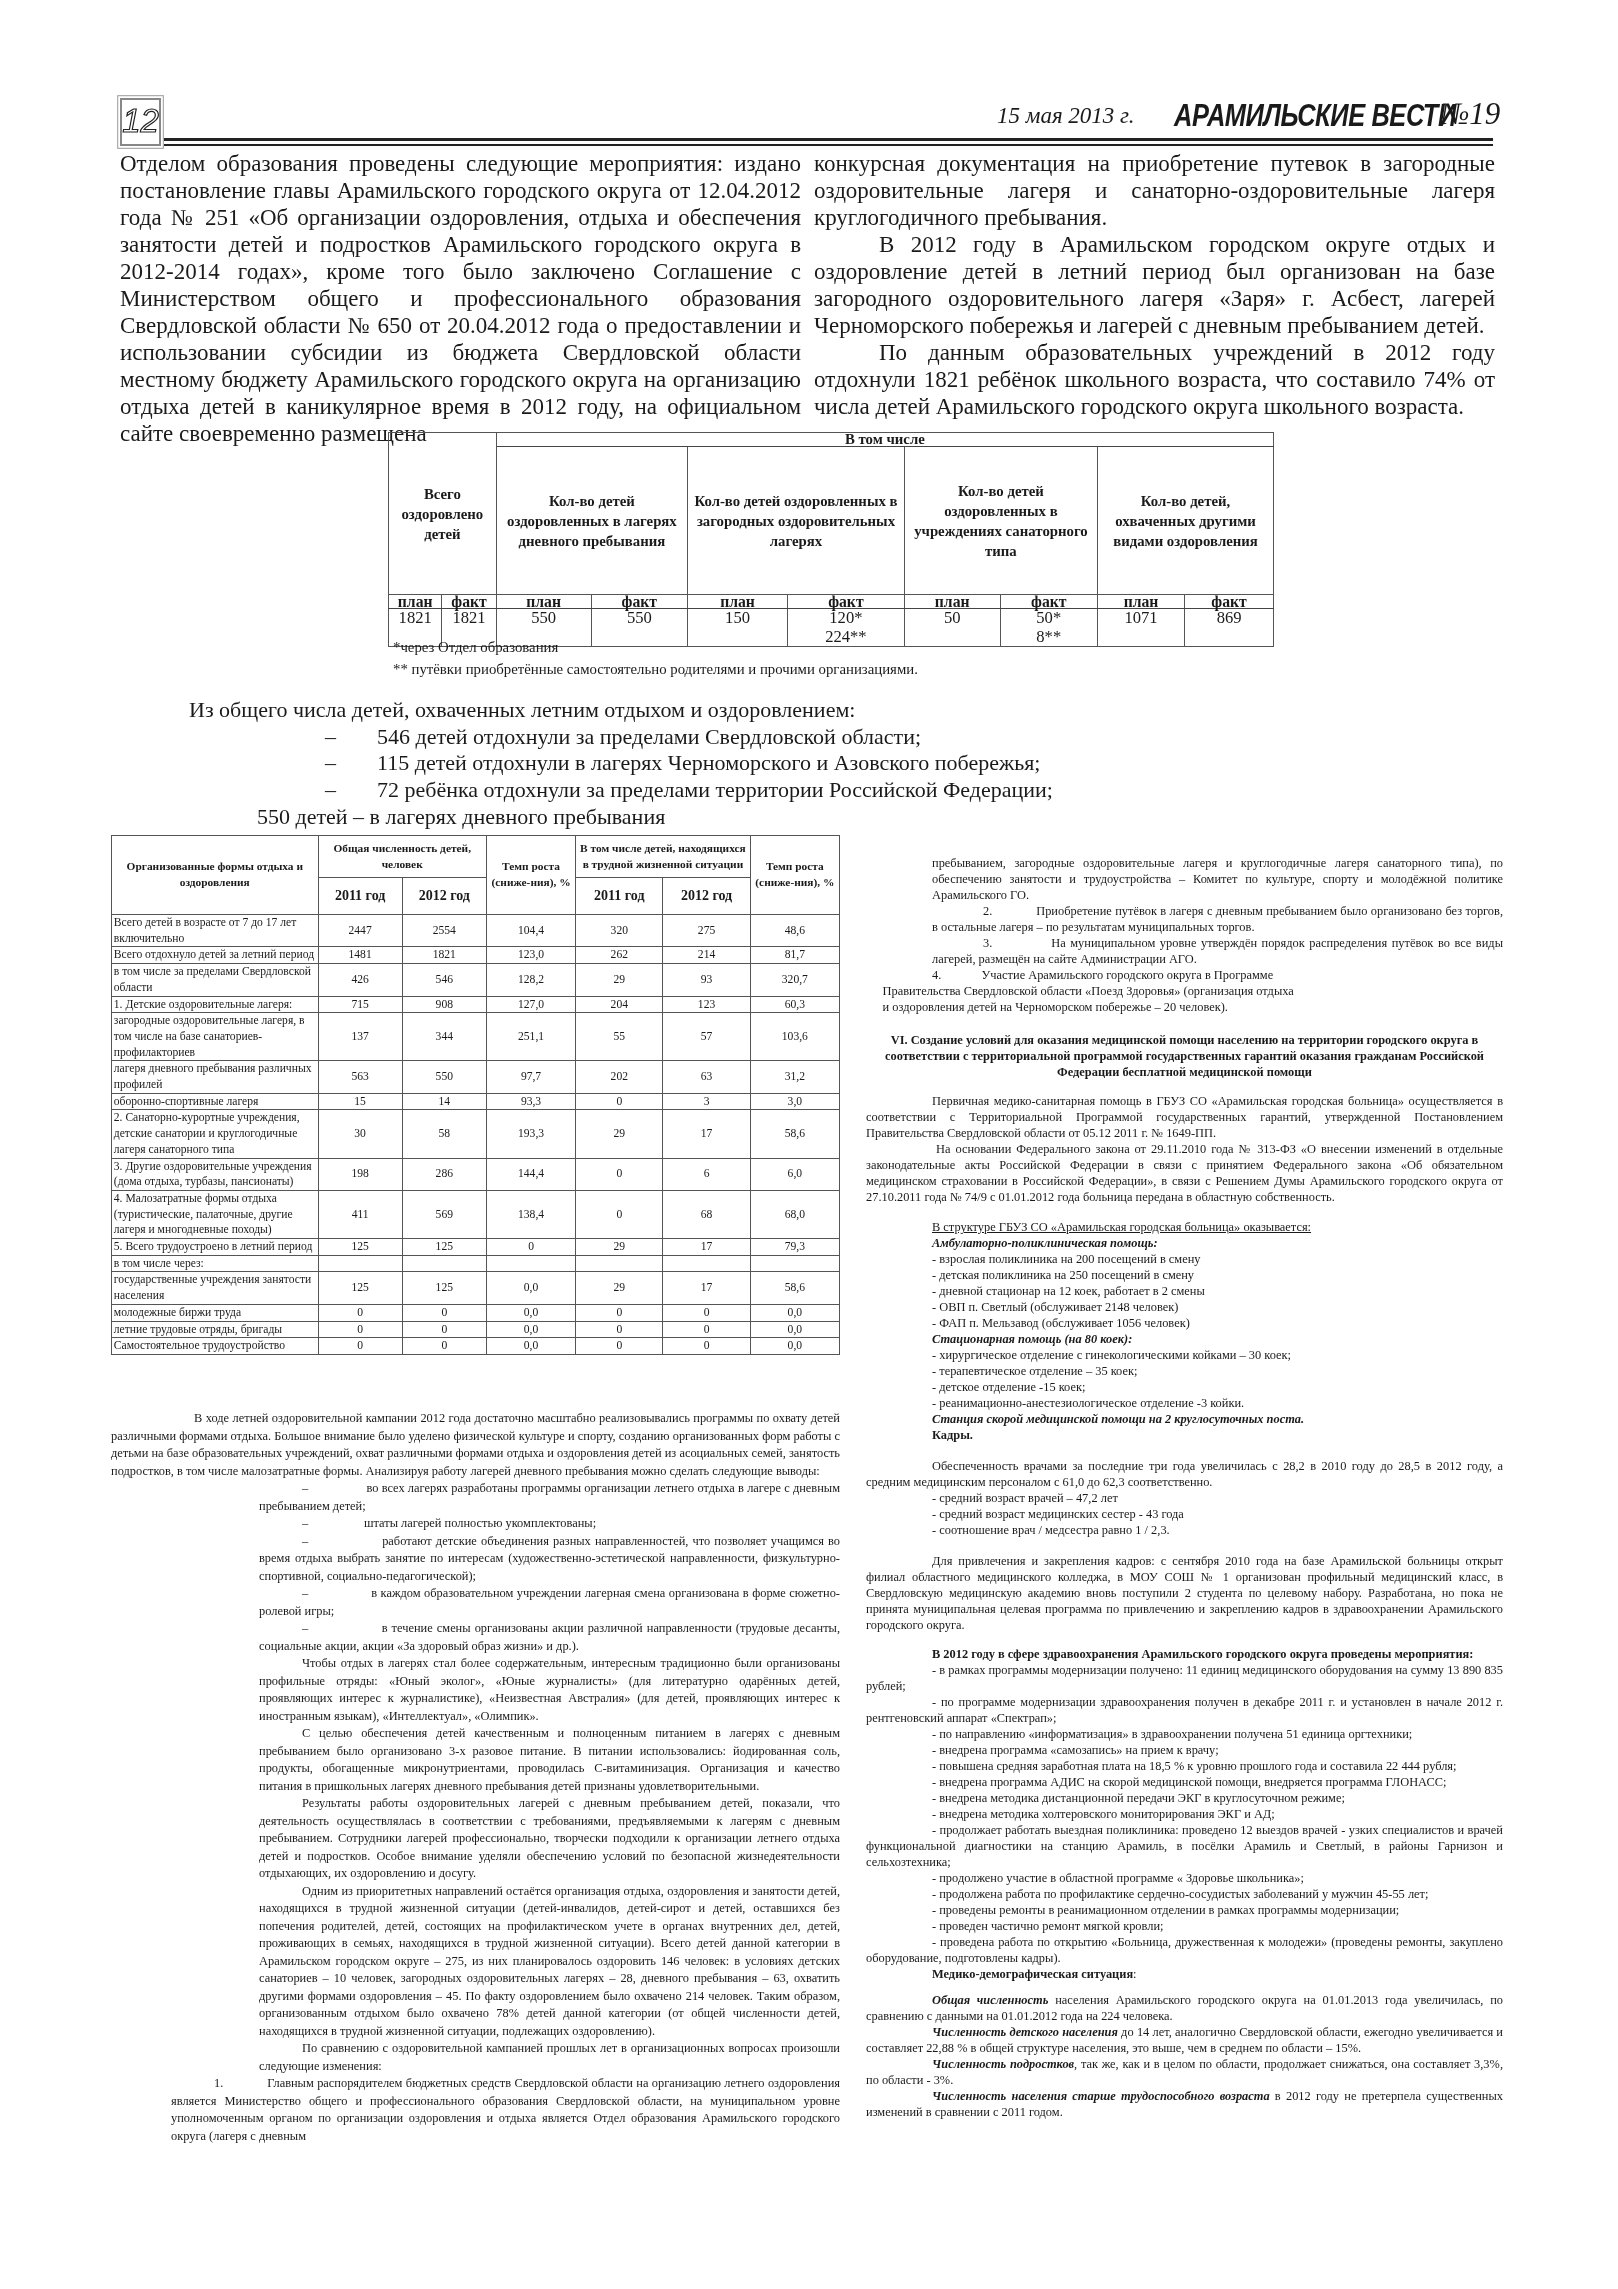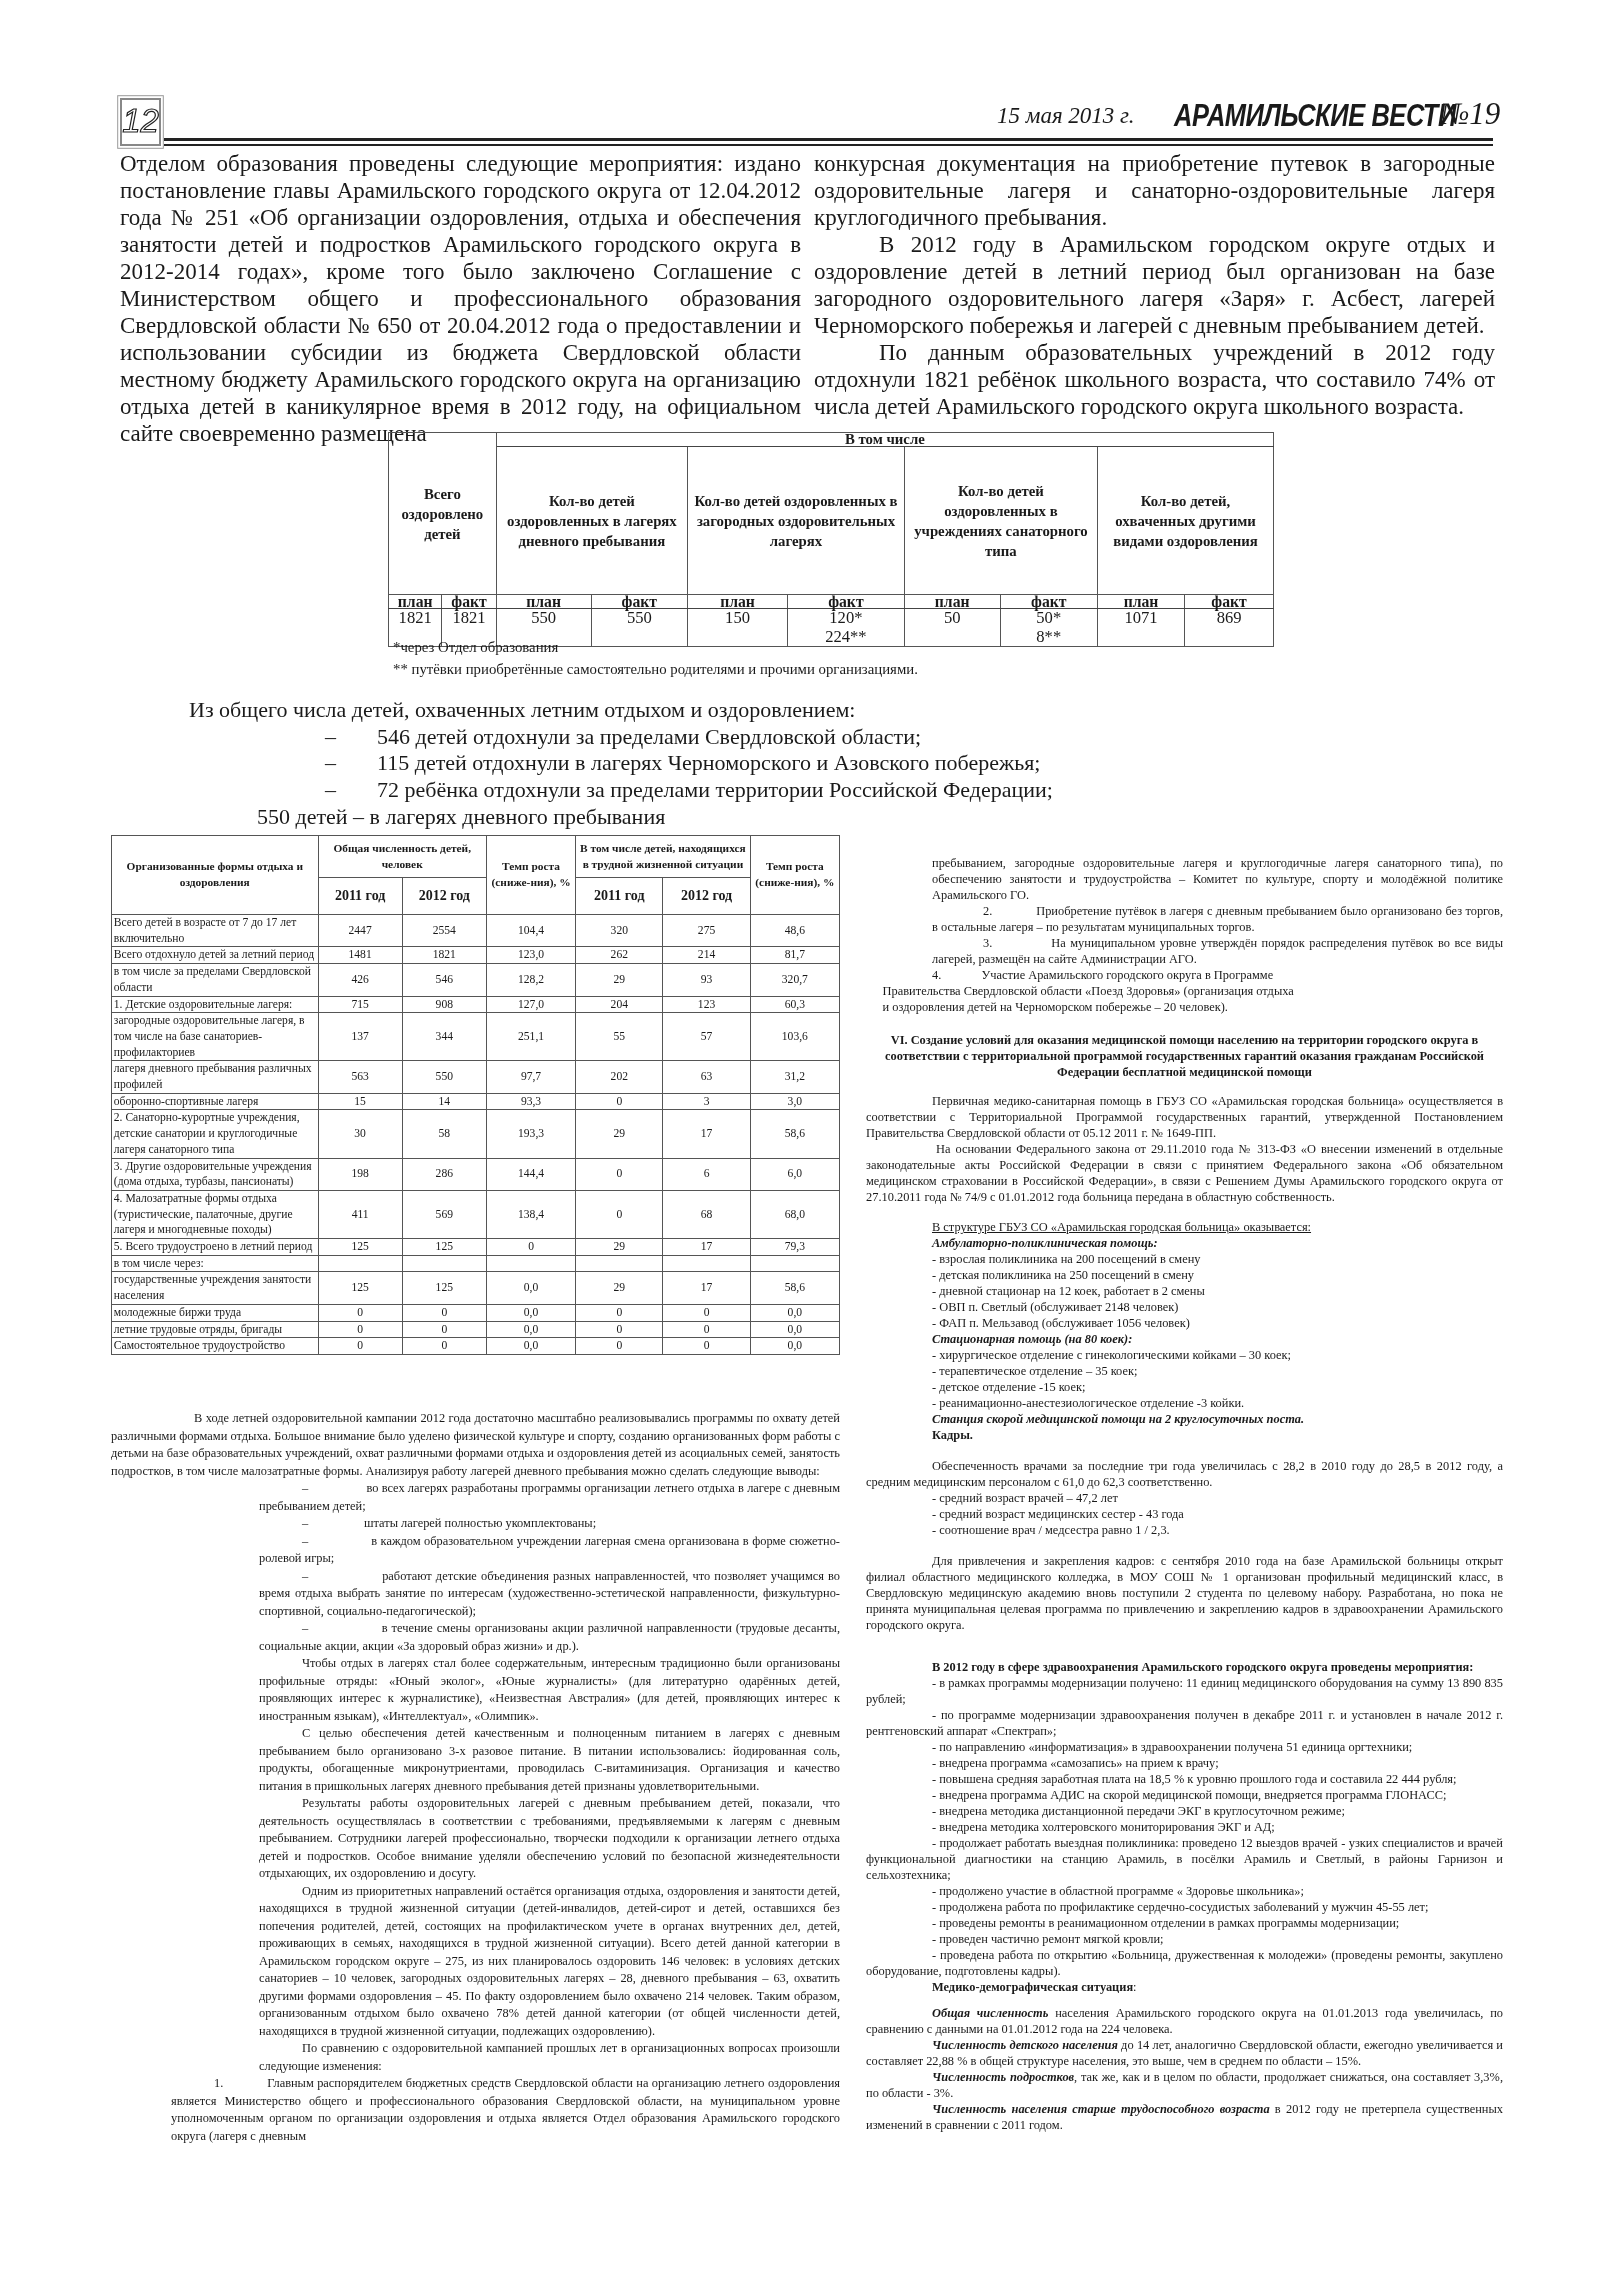--- a/index.html
+++ b/index.html
@@ -282,22 +282,22 @@
     <td>0,0</td>
   </tr>
     </tbody>
 </table>
 
 <div class="abs sm" style="left:111px;top:1410px;width:729px">
   <p class="ind" style="text-indent:83px">В ходе летней оздоровительной кампании 2012 года достаточно масштабно реализовывались программы по охвату детей различными формами отдыха. Большое внимание было уделено физической культуре и спорту, созданию организованных форм работы с детьми на базе образовательных учреждений, охват различными формами отдыха и оздоровления детей из асоциальных семей, занятость подростков, в том числе малозатратные формы. Анализируя работу лагерей дневного пребывания можно сделать следующие выводы:</p>
   <div style="padding-left:148px">
     <p style="text-indent:43px">–&nbsp;&nbsp;&nbsp;&nbsp;&nbsp;&nbsp;&nbsp;&nbsp;&nbsp;&nbsp;&nbsp;&nbsp;&nbsp;&nbsp;&nbsp;&nbsp;&nbsp;&nbsp;<span>во всех лагерях разработаны программы организации летнего отдыха в лагере с дневным пребыванием детей;</span></p>
     <p style="text-indent:43px">–&nbsp;&nbsp;&nbsp;&nbsp;&nbsp;&nbsp;&nbsp;&nbsp;&nbsp;&nbsp;&nbsp;&nbsp;&nbsp;&nbsp;&nbsp;&nbsp;&nbsp;&nbsp;<span>штаты лагерей полностью укомплектованы;</span></p>
+    <p style="text-indent:43px">–&nbsp;&nbsp;&nbsp;&nbsp;&nbsp;&nbsp;&nbsp;&nbsp;&nbsp;&nbsp;&nbsp;&nbsp;&nbsp;&nbsp;&nbsp;&nbsp;&nbsp;&nbsp;<span>работают детские объединения разных направленностей, что позволяет учащимся во время отдыха выбрать занятие по интересам (художественно-эстетической направленности, физкультурно-спортивной, социально-педагогической);</span></p>
     <p style="text-indent:43px">–&nbsp;&nbsp;&nbsp;&nbsp;&nbsp;&nbsp;&nbsp;&nbsp;&nbsp;&nbsp;&nbsp;&nbsp;&nbsp;&nbsp;&nbsp;&nbsp;&nbsp;&nbsp;<span>в каждом образовательном учреждении лагерная смена организована в форме сюжетно-ролевой игры;</span></p>
-    <p style="text-indent:43px">–&nbsp;&nbsp;&nbsp;&nbsp;&nbsp;&nbsp;&nbsp;&nbsp;&nbsp;&nbsp;&nbsp;&nbsp;&nbsp;&nbsp;&nbsp;&nbsp;&nbsp;&nbsp;<span>работают детские объединения разных направленностей, что позволяет учащимся во время отдыха выбрать занятие по интересам (художественно-эстетической направленности, физкультурно-спортивной, социально-педагогической);</span></p>
     <p style="text-indent:43px">–&nbsp;&nbsp;&nbsp;&nbsp;&nbsp;&nbsp;&nbsp;&nbsp;&nbsp;&nbsp;&nbsp;&nbsp;&nbsp;&nbsp;&nbsp;&nbsp;&nbsp;&nbsp;<span>в течение смены организованы акции различной направленности (трудовые десанты, социальные акции, акции «За здоровый образ жизни» и др.).</span></p>
     <p style="text-indent:43px">Чтобы отдых в лагерях стал более содержательным, интересным традиционно были организованы профильные отряды: «Юный эколог», «Юные журналисты» (для литературно одарённых детей, проявляющих интерес к журналистике), «Неизвестная Австралия» (для детей, проявляющих интерес к иностранным языкам), «Интеллектуал», «Олимпик».</p>
     <p style="text-indent:43px">С целью обеспечения детей качественным и полноценным питанием в лагерях с дневным пребыванием было организовано 3-х разовое питание. В питании использовались: йодированная соль, продукты, обогащенные микронутриентами, проводилась С-витаминизация. Организация и качество питания в пришкольных лагерях дневного пребывания детей признаны удовлетворительными.</p>
     <p style="text-indent:43px">Результаты работы оздоровительных лагерей с дневным пребыванием детей, показали, что деятельность осуществлялась в соответствии с требованиями, предъявляемыми к лагерям с дневным пребыванием. Сотрудники лагерей профессионально, творчески подходили к организации летнего отдыха детей и подростков. Особое внимание уделяли обеспечению условий по безопасной жизнедеятельности отдыхающих, их оздоровлению и досугу.</p>
     <p style="text-indent:43px">Одним из приоритетных направлений остаётся организация отдыха, оздоровления и занятости детей, находящихся в трудной жизненной ситуации (детей-инвалидов, детей-сирот и детей, оставшихся без попечения родителей, детей, состоящих на профилактическом учете в органах внутренних дел, детей, проживающих в семьях, находящихся в трудной жизненной ситуации). Всего детей данной категории в Арамильском городском округе – 275, из них планировалось оздоровить 146 человек: в условиях детских санаториев – 10 человек, загородных оздоровительных лагерях – 28, дневного пребывания – 63, охватить другими формами оздоровления – 45. По факту оздоровлением было охвачено 214 человек. Таким образом, организованным отдыхом было охвачено 78% детей данной категории (от общей численности детей, находящихся в трудной жизненной ситуации, подлежащих оздоровлению).</p>
     <p style="text-indent:43px">По сравнению с оздоровительной кампанией прошлых лет в организационных вопросах произошли следующие изменения:</p>
   </div>
   <div style="padding-left:60px">
     <p style="text-indent:43px"><span>1.</span>&nbsp;&nbsp;&nbsp;&nbsp;&nbsp;&nbsp;&nbsp;&nbsp;&nbsp;&nbsp;&nbsp;&nbsp;&nbsp;<span>Главным распорядителем бюджетных средств Свердловской области на организацию летнего оздоровления является Министерство общего и профессионального образования Свердловской области, на муниципальном уровне уполномоченным органом по организации оздоровления и отдыха является Отдел образования Арамильского городского округа (лагеря с дневным</span></p>
   </div>
@@ -337,21 +337,21 @@
 
   <p style="text-indent:66px;margin-top:14.8px">Обеспеченность врачами за последние три года увеличилась с 28,2 в 2010 году до 28,5 в 2012 году, а средним медицинским персоналом с 61,0 до 62,3 соответственно.</p>
   <div style="padding-left:66px">
     <p>- средний возраст врачей – 47,2 лет</p>
     <p>- средний возраст медицинских сестер - 43 года</p>
     <p>- соотношение врач / медсестра равно 1 / 2,3.</p>
   </div>
 
   <p style="text-indent:66px;margin-top:14.8px">Для привлечения и закрепления кадров: с сентября 2010 года на базе Арамильской больницы открыт филиал областного медицинского колледжа, в МОУ СОШ № 1 организован профильный медицинский класс, в Свердловскую медицинскую академию вновь поступили 2 студента по целевому набору. Разработана, но пока не принята муниципальная целевая программа по привлечению и закреплению кадров в здравоохранении Арамильского городского округа.</p>
 
-  <p class="b" style="text-indent:66px;margin-top:26px">В 2012 году в сфере здравоохранения Арамильского городского округа проведены мероприятия:</p>
+  <p class="b" style="text-indent:66px;margin-top:13px">В 2012 году в сфере здравоохранения Арамильского городского округа проведены мероприятия:</p>
   <div>
     <p style="text-indent:66px">- в рамках программы модернизации получено: 11 единиц медицинского оборудования на сумму 13 890 835 рублей;</p>
     <p style="text-indent:66px">- по программе модернизации здравоохранения получен в декабре 2011 г. и установлен в начале 2012 г. рентгеновский аппарат «Спектрап»;</p>
     <p style="text-indent:66px">- по направлению «информатизация» в здравоохранении получена 51 единица оргтехники;</p>
     <p style="text-indent:66px">- внедрена программа «самозапись» на прием к врачу;</p>
     <p style="text-indent:66px">- повышена средняя заработная плата на 18,5 % к уровню прошлого года и составила 22 444 рубля;</p>
     <p style="text-indent:66px">- внедрена программа АДИС на скорой медицинской помощи, внедряется программа ГЛОНАСС;</p>
     <p style="text-indent:66px">- внедрена методика дистанционной передачи ЭКГ в круглосуточном режиме;</p>
     <p style="text-indent:66px">- внедрена методика холтеровского мониторирования ЭКГ и АД;</p>
     <p style="text-indent:66px">- продолжает работать выездная поликлиника: проведено 12 выездов врачей - узких специалистов и врачей функциональной диагностики на станцию Арамиль, в посёлки Арамиль и Светлый, в районы Гарнизон и сельхозтехника;</p>

